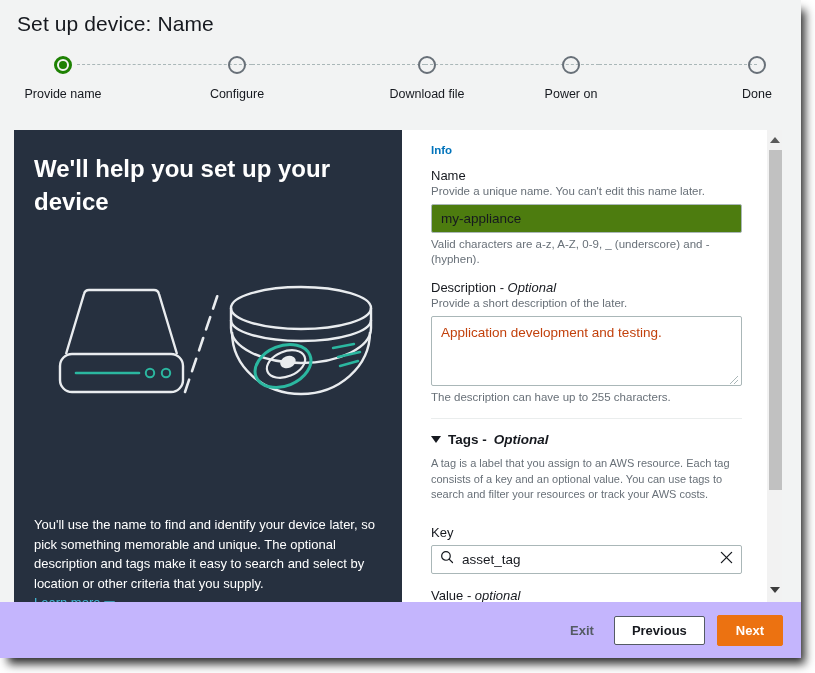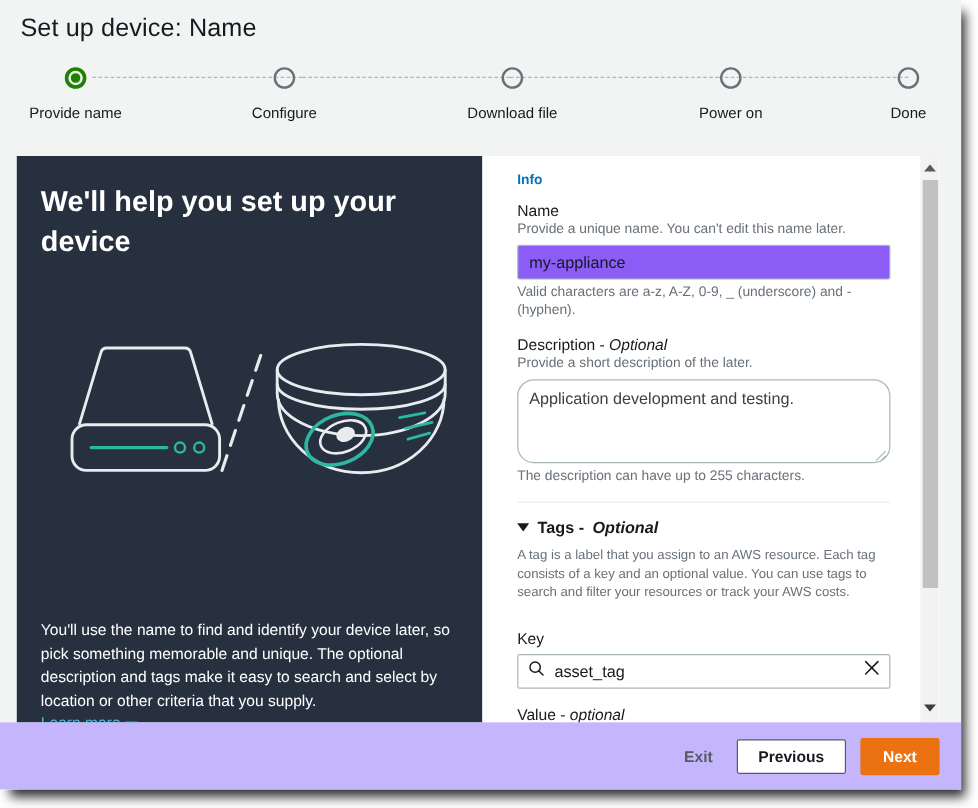--- a/index.html
+++ b/index.html
@@ -223,35 +223,35 @@
   .text-input {
     width: 100%;
     box-sizing: border-box;
     height: 29px;
     border: 1px solid #aab7b8;
     border-radius: 2px;
     padding: 0 9px;
     font-size: 13.5px;
     color: #16191f;
     font-family: "Liberation Sans", sans-serif;
-    background: #8b5cf6;
+    background: #4d7c0f;
     outline: none;
     display: flex;
     align-items: center;
   }
 
   .textarea-box {
     width: 100%;
     box-sizing: border-box;
     height: 70px;
     border: 1px solid #aab7b8;
-    border-radius: 14px;
+    border-radius: 2px;
     padding: 7px 9px;
     font-size: 13.5px;
-    color: #404040;
+    color: #c2410c;
     background: #ffffff;
     position: relative;
     line-height: 18px;
   }
   .resize-grip {
     position: absolute;
     right: 2px;
     bottom: 2px;
     width: 11px;
     height: 11px;
@@ -420,21 +420,21 @@
       <div class="step-label">Configure</div>
     </div>
 
     <div class="step" style="left:350px;">
       <div class="dot-wrap">
         <div class="circle"></div>
       </div>
       <div class="step-label">Download file</div>
     </div>
 
-    <div class="step" style="left:532px;text-align:center;">
+    <div class="step" style="left:494px;text-align:center;">
       <div class="dot-wrap">
         <div class="circle"></div>
       </div>
       <div class="step-label">Power on</div>
     </div>
 
     <div class="step" style="left:680px;">
       <div class="dot-wrap">
         <div class="circle"></div>
       </div>

